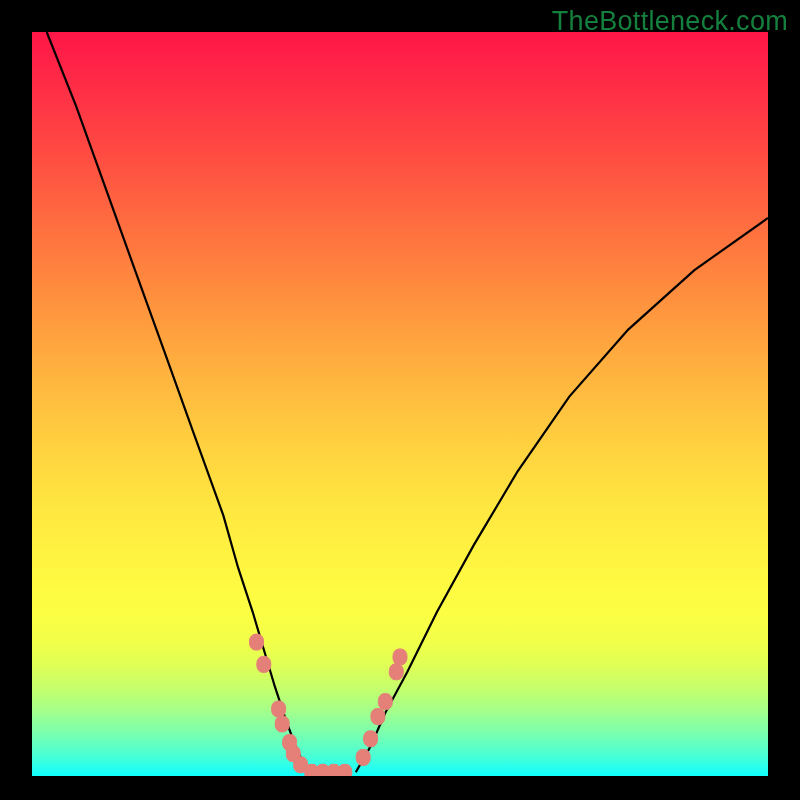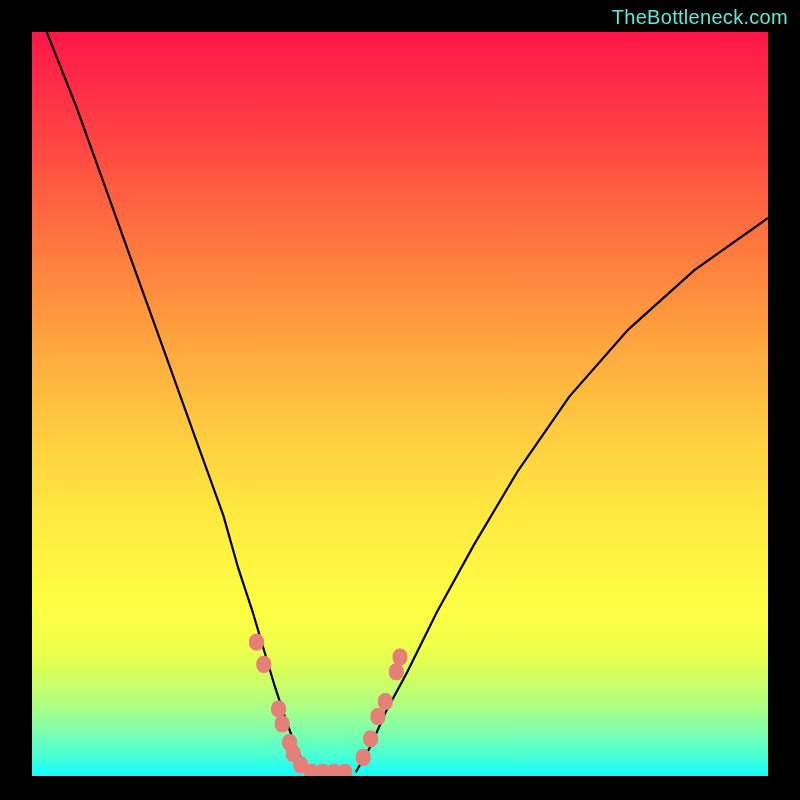--- a/index.html
+++ b/index.html
@@ -47,22 +47,22 @@
       #7dffac 94%,
       #4fffd1 97%,
       #25fff0 99%,
       #10ffff 100%
     );
   }
   .watermark {
     position: absolute;
     top: 6px;
     right: 12px;
-    color: #5eead4;
-    font-size: 20px;
+    color: #15803d;
+    font-size: 27px;
     font-weight: 500;
     letter-spacing: 0.3px;
   }
   svg.curves {
     position: absolute;
     inset: 0;
     width: 100%;
     height: 100%;
   }
   .curve {

